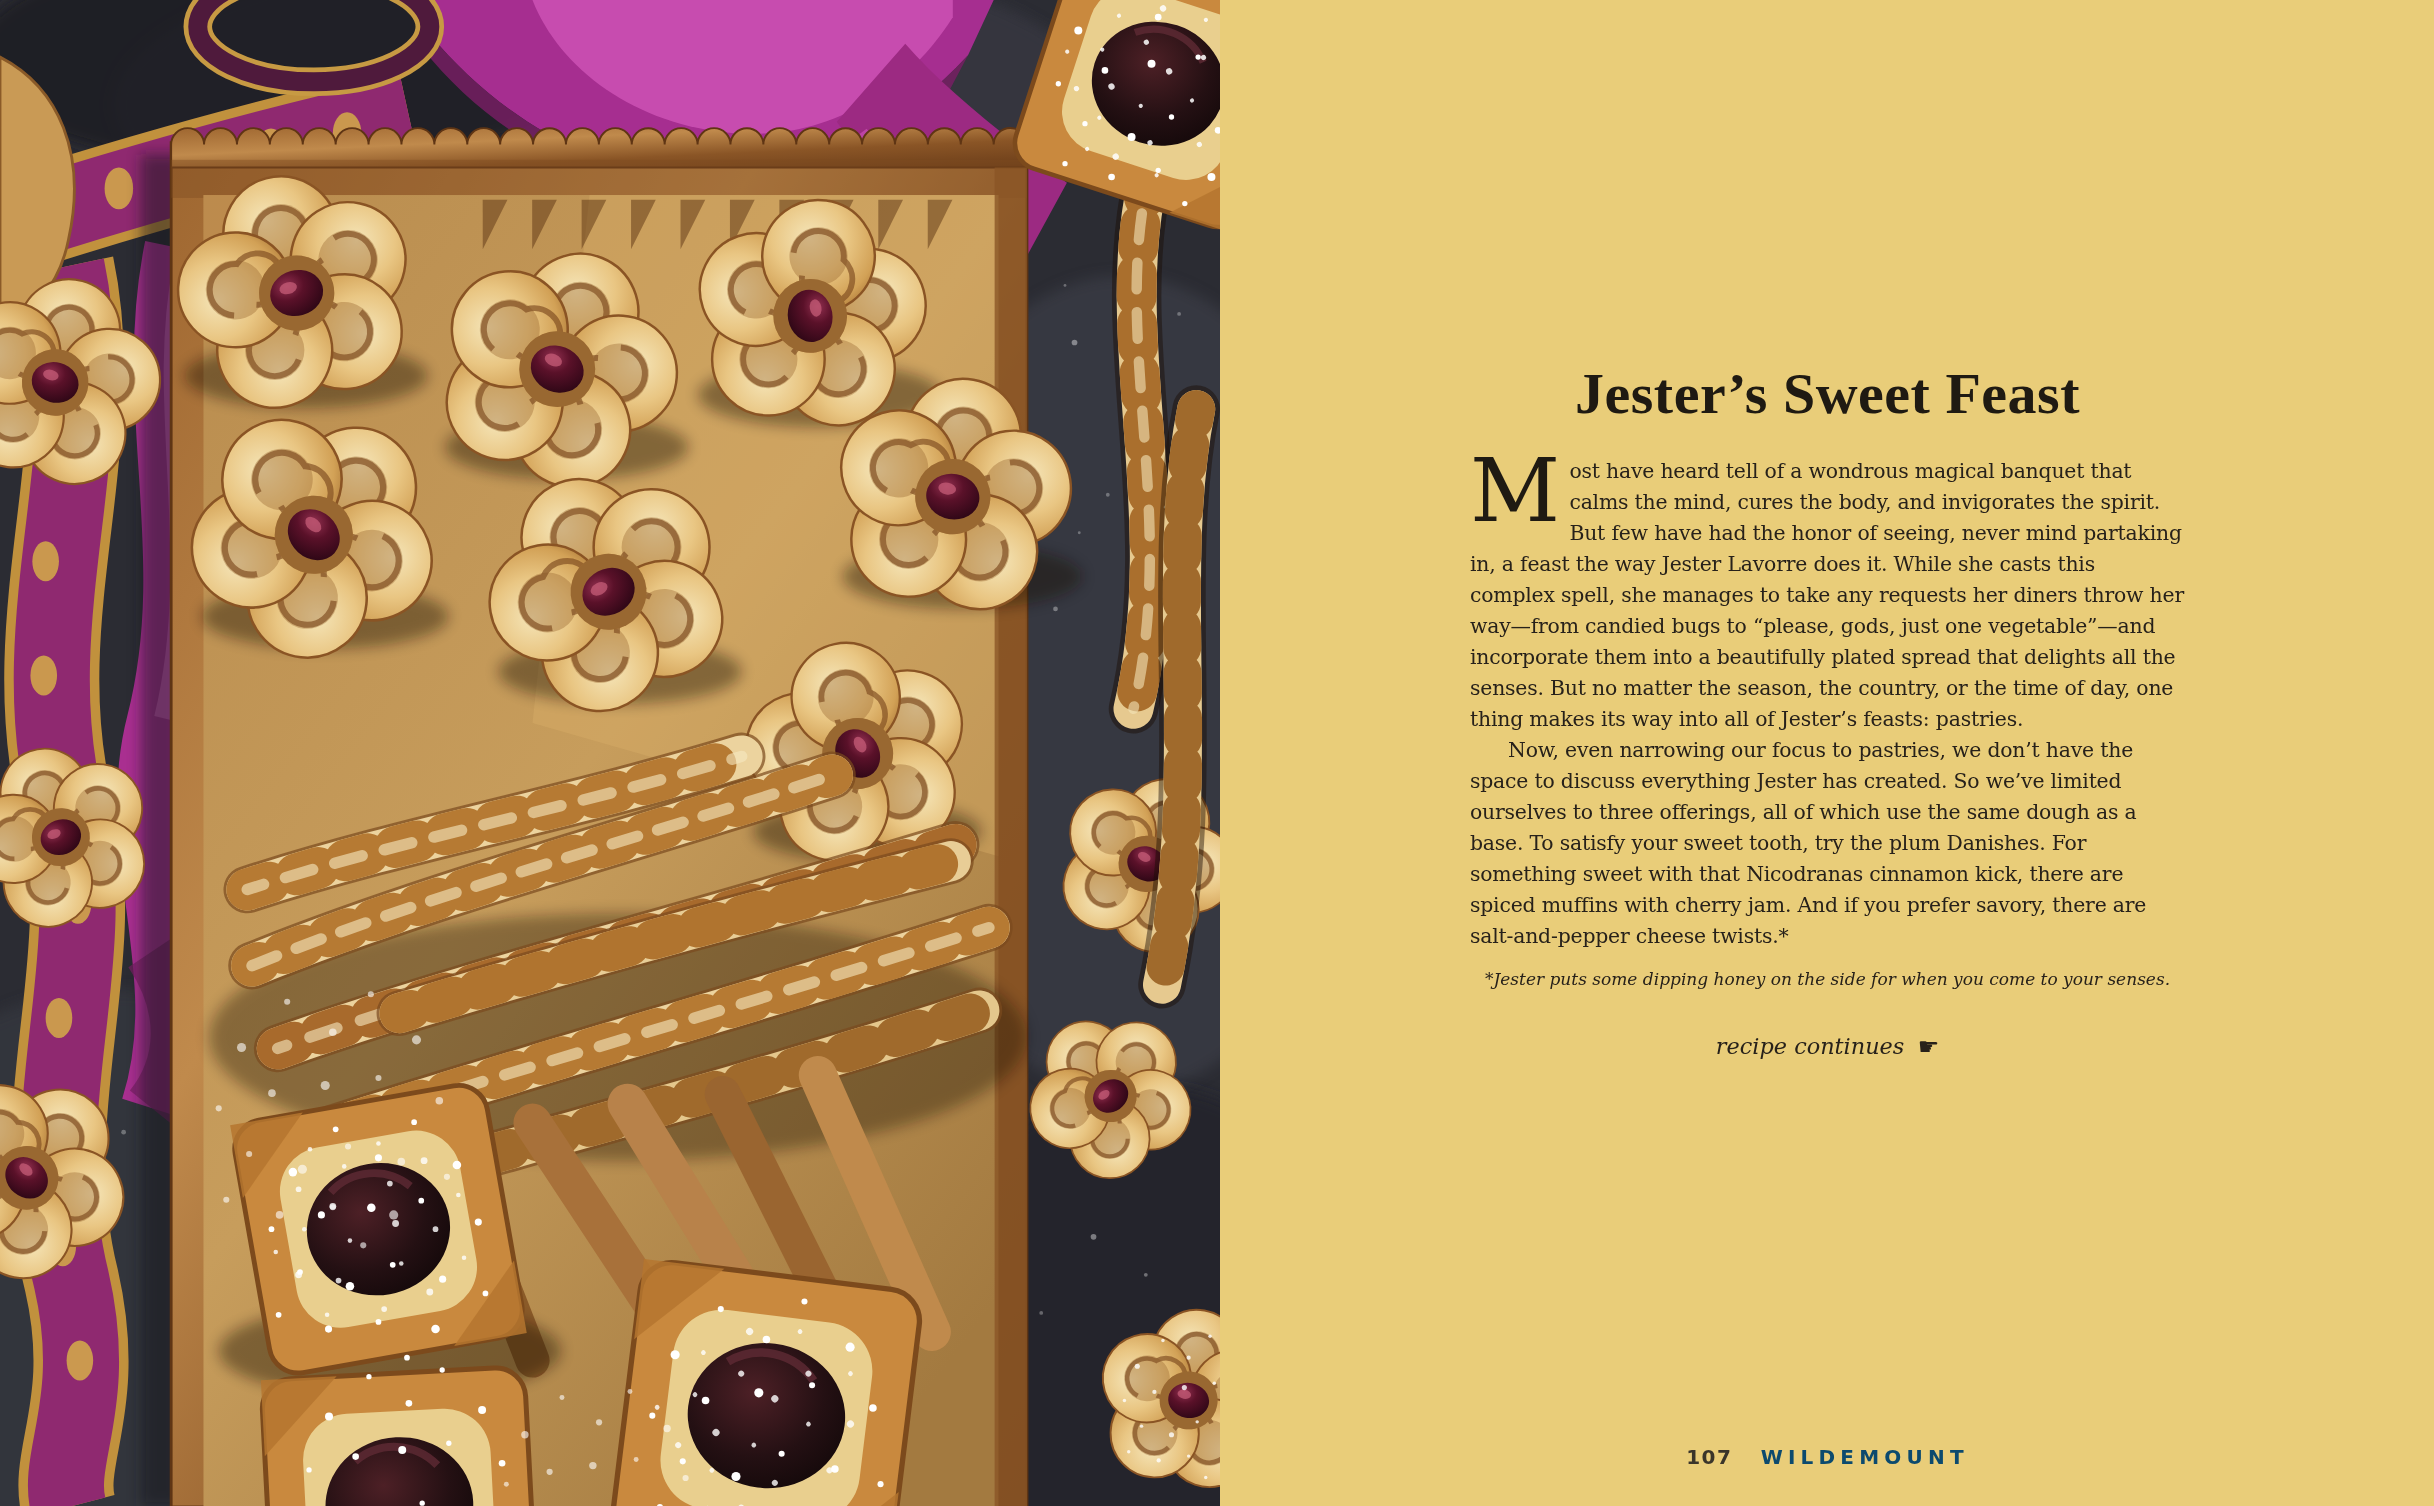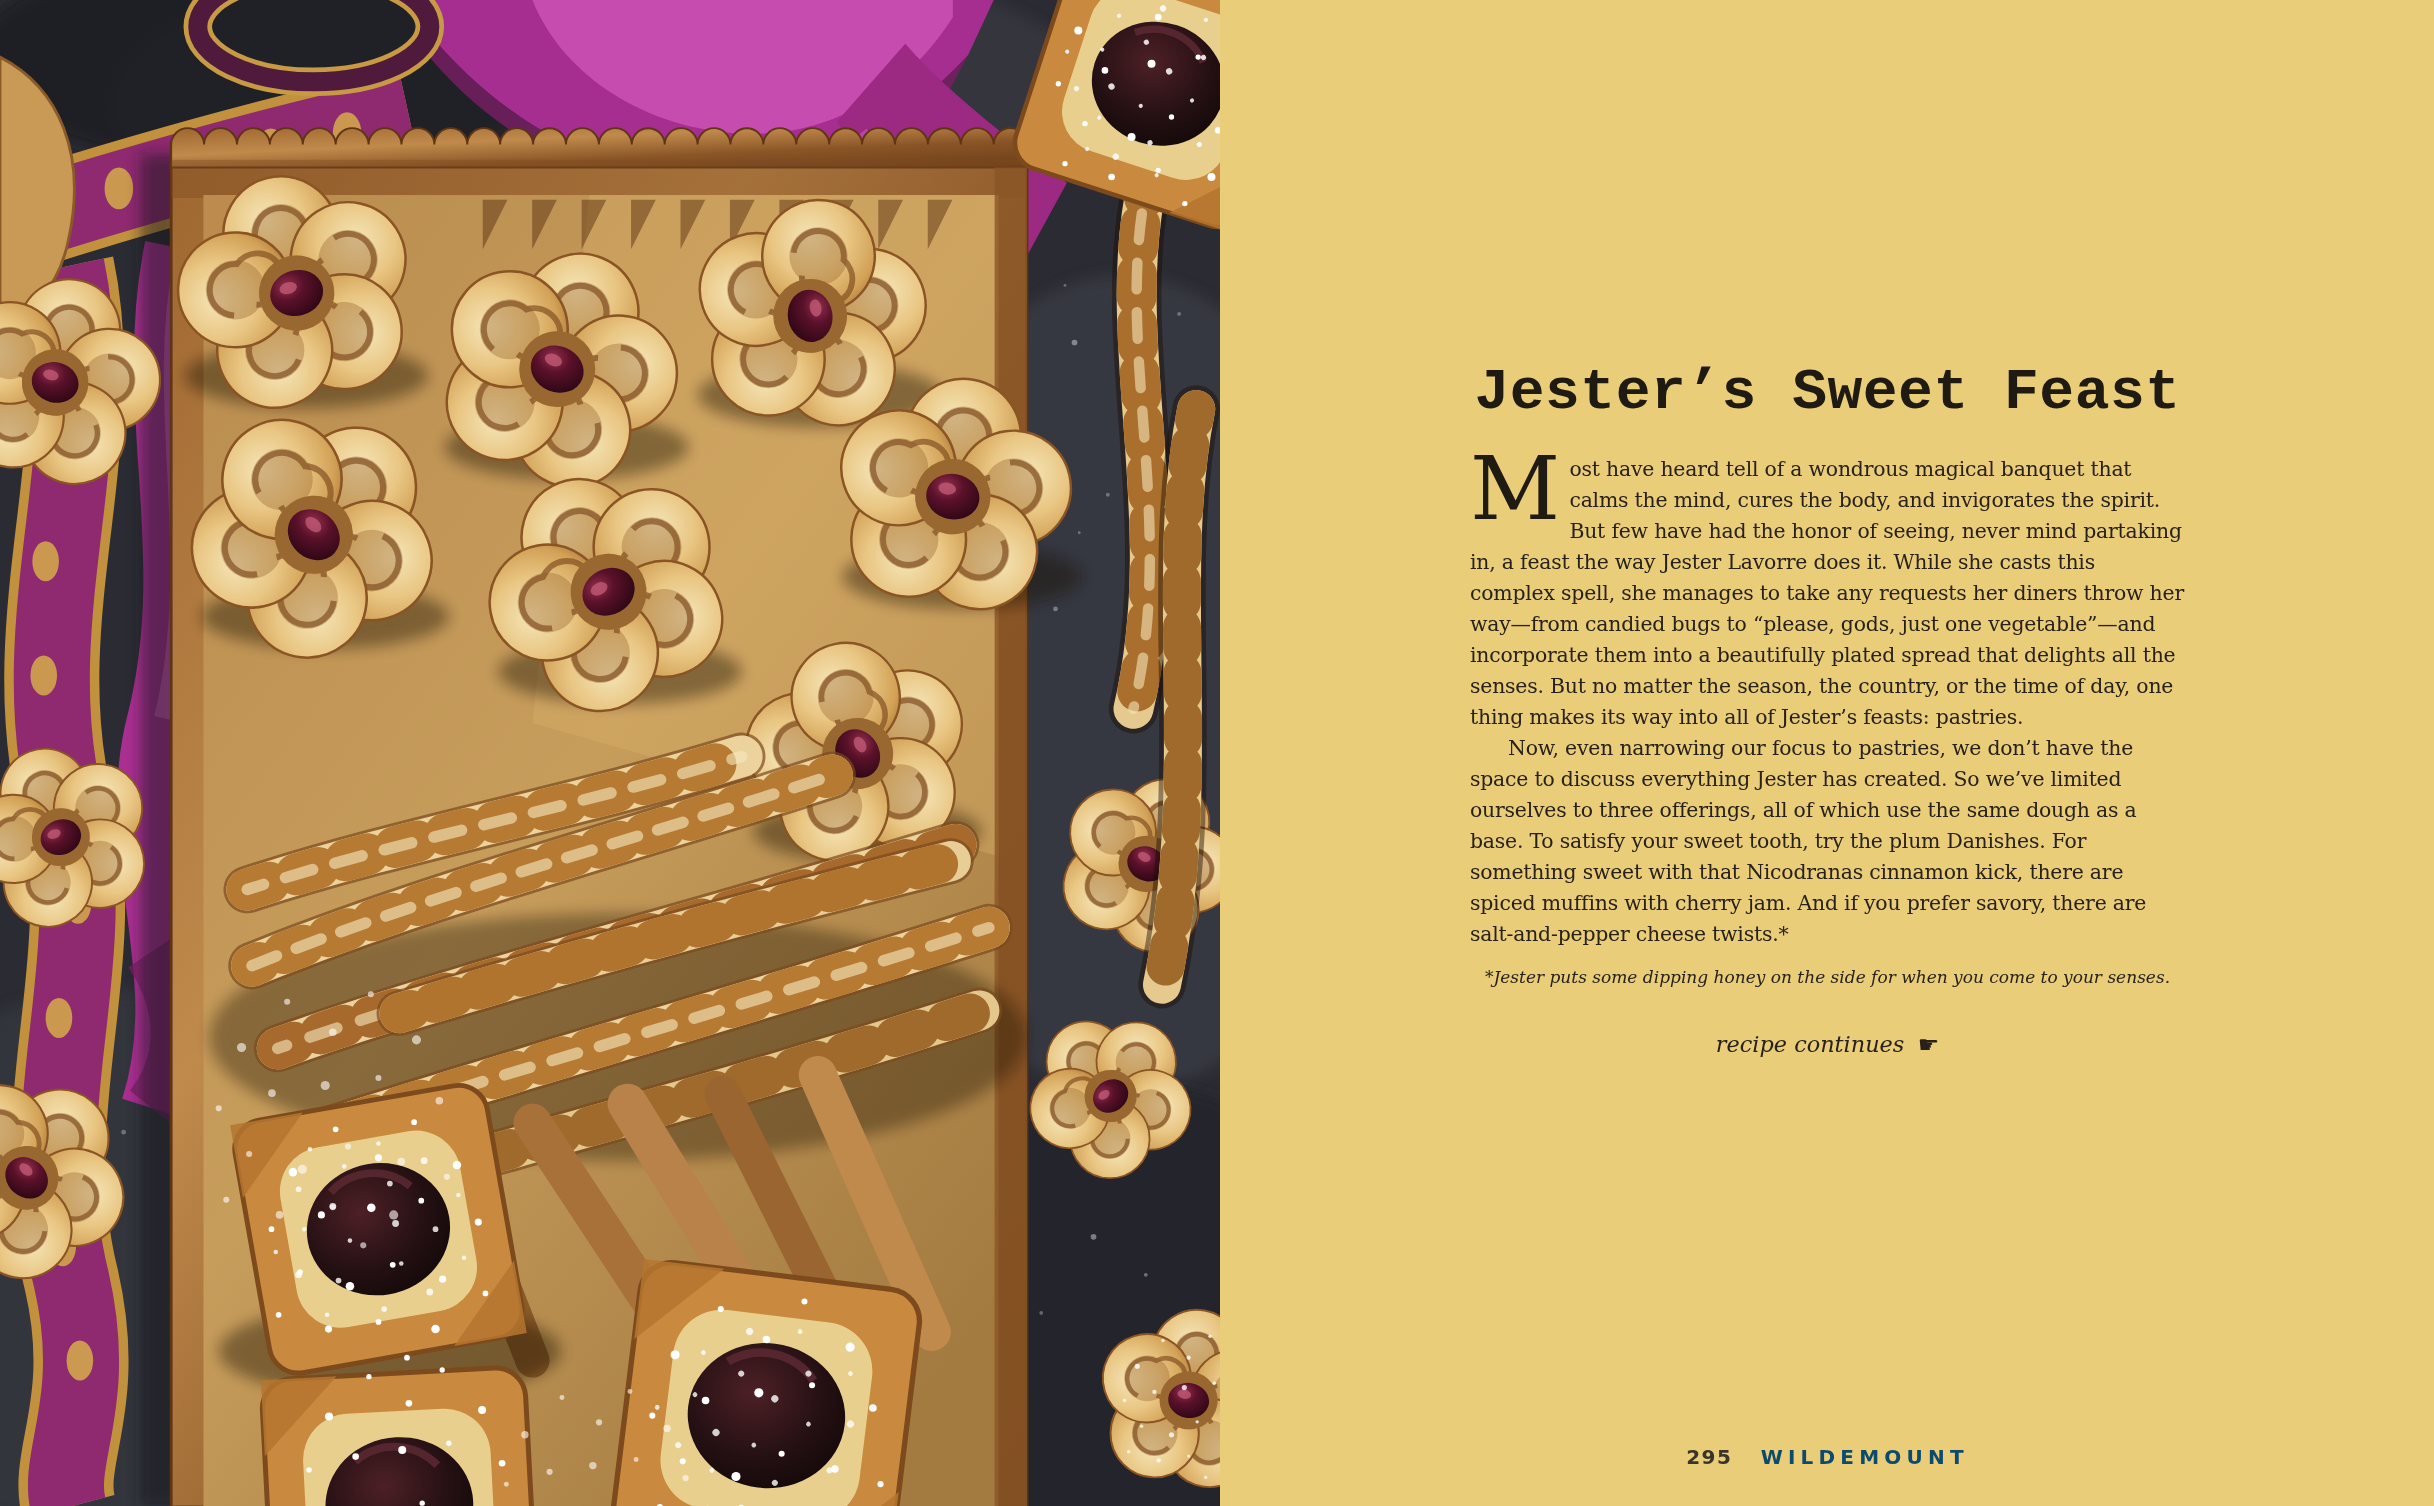--- a/index.html
+++ b/index.html
@@ -1,21 +1,21 @@
 <!DOCTYPE html>
 <html style="font-size:15px"><head>
 <meta charset="utf-8">
 <style>
   html,body{margin:0;padding:0;background:#111;}
   .spread{position:relative;width:2435px;height:1507px;display:flex;overflow:hidden;background:#e9cd79;}
   .photo{width:1220px;height:1507px;flex:0 0 auto;background:#2b2c33;}
   .photo svg{display:block;width:100%;height:100%;}
   .page{position:relative;flex:1 1 auto;background:#e9cd79;}
   .content{position:absolute;top:360px;left:50%;transform:translateX(-50%);width:715px;}
-  .title{margin:0;text-align:center;font-family:Liberation Mono, monospace;
+  .title{margin:0;text-align:center;font-family:Liberation Serif, serif;
          font-weight:700;font-size:58px;letter-spacing:0.5px;color:#1f1a12;}
   .bodytext{margin-top:28.5px;font-family:"DejaVu Serif","Liberation Serif",serif;
             font-size:20.4px;line-height:31px;letter-spacing:-0.2px;color:#27211a;text-align:left;}
   .bodytext p{margin:0;}
   .p2{text-indent:38px;}
   .dropcap{float:left;font-size:88px;line-height:59px;padding:5.7px 9.5px 0 0;color:#1f1a12;}
   .footnote{clear:both;margin:16px 0 8px;text-align:center;font-style:italic;
             font-family:"DejaVu Serif","Liberation Serif",serif;font-size:17px;line-height:23px;color:#27211a;}
   .continues{margin:42px 0 0;text-align:center;font-style:italic;
              font-family:"DejaVu Serif","Liberation Serif",serif;font-size:22.4px;color:#27211a;}
@@ -317,17 +317,17 @@
     <div class="content">
       <h1 class="title">Jester’s Sweet Feast</h1>
       <div class="bodytext">
         <p><span class="dropcap">M</span><span>ost have heard tell of a wondrous magical banquet that calms the mind, cures the body, and invigorates the spirit. But few have had the honor of seeing, never mind partaking in, a feast the way Jester Lavorre does it. While she casts this complex spell, she manages to take any requests her diners throw her way—from candied bugs to “please, gods, just one vegetable”—and incorporate them into a beautifully plated spread that delights all the senses. But no matter the season, the country, or the time of day, one thing makes its way into all of Jester’s feasts: pastries.</span></p>
         <p class="p2">Now, even narrowing our focus to pastries, we don’t have the space to discuss everything Jester has created. So we’ve limited ourselves to three offerings, all of which use the same dough as a base. To satisfy your sweet tooth, try the plum Danishes. For something sweet with that Nicodranas cinnamon kick, there are spiced muffins with cherry jam. And if you prefer savory, there are salt-and-pepper cheese twists.*</p>
       </div>
       <p class="footnote">*Jester puts some dipping honey on the side for when you come to your senses.</p>
       <p class="continues"><span>recipe continues</span><span class="manicule">☛</span></p>
     </div>
     <footer class="pagefooter">
-      <span class="pnum">295</span><span class="section">WILDEMOUNT</span>
+      <span class="pnum">107</span><span class="section">WILDEMOUNT</span>
     </footer>
   </section>
 </div>
 
 
 </body></html>

